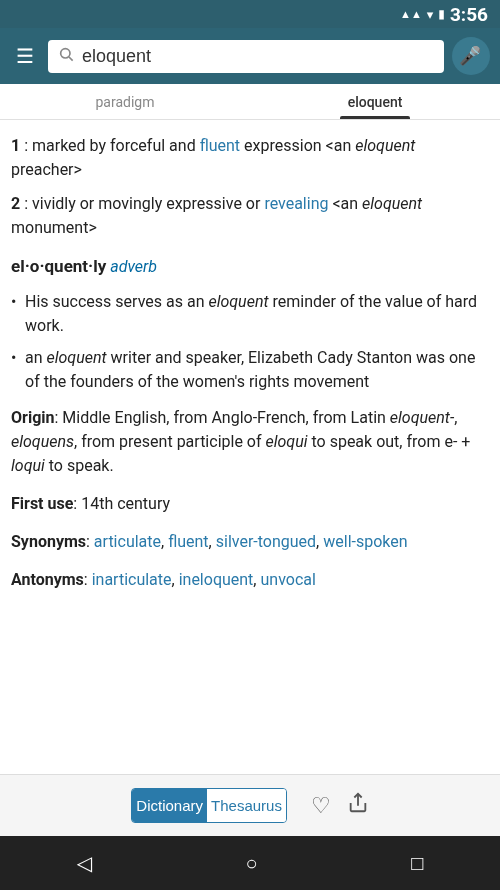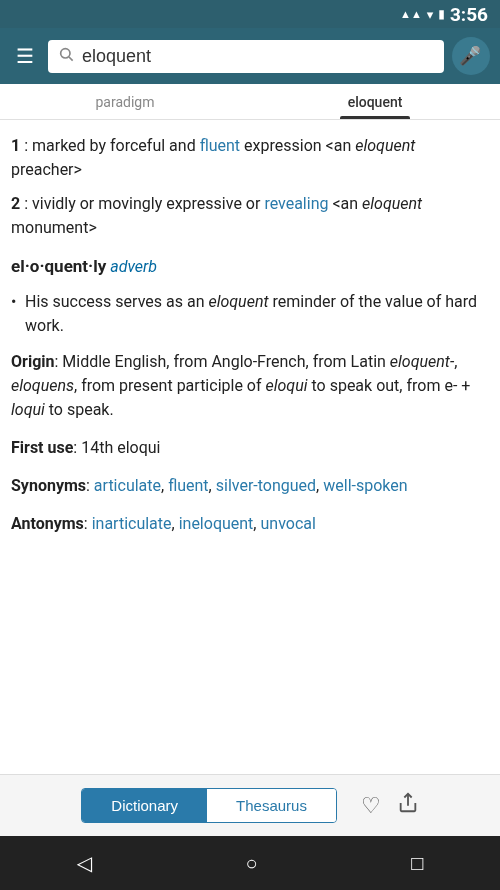--- a/index.html
+++ b/index.html
@@ -206,21 +206,21 @@
       gap: 0;
       border-top: 1px solid #ddd;
     }
     .dict-thesaurus-toggle {
       display: flex;
       border-radius: 4px;
       overflow: hidden;
       border: 1px solid #2a7aaa;
     }
     .toggle-btn {
-      padding: 8px 29px;
+      padding: 8px 4px;
       font-size: 15px;
       cursor: pointer;
       border: none;
       background: white;
       color: #2a7aaa;
     }
     .toggle-btn.active {
       background: #2a7aaa;
       color: white;
     }
@@ -303,29 +303,30 @@
     <span class="definition-num">2</span><span> :</span><span> vividly or movingly expressive or </span><a class="link-text" href="#">revealing</a><span> &lt;an </span><span class="italic-word">eloquent</span><span> monument&gt;</span>
   </div>
 
   <div class="word-form">
     <span class="word-form-main">el·o·quent·ly</span><span class="word-form-pos"> adverb</span>
   </div>
 
   <div>
     <ul class="example-list">
       <li>His success serves as an <span class="italic-word">eloquent</span> reminder of the value of hard work.</li>
+      <li>an <span class="italic-word">eloquent</span> writer and speaker, Elizabeth Cady Stanton was one of the founders of the women's rights movement</li>
     </ul>
   </div>
 
   <div class="origin-block">
     <span class="definition-num">Origin</span><span>: Middle English, from Anglo-French, from Latin </span><span class="italic-word">eloquent-</span><span>, </span><span class="italic-word">eloquens</span><span>, from present participle of </span><span class="italic-word">eloqui</span><span> to speak out, from </span><span>e- + </span><span class="italic-word">loqui</span><span> to speak.</span>
   </div>
 
   <div class="first-use-block">
-    <span class="definition-num">First use</span><span>: 14th eloqui</span>
+    <span class="definition-num">First use</span><span>: 14th century</span>
   </div>
 
   <div class="synonyms-block">
     <span class="definition-num">Synonyms</span><span>: </span><a class="link-text" href="#">articulate</a>, <a class="link-text" href="#">fluent</a>, <a class="link-text" href="#">silver-tongued</a>, <a class="link-text" href="#">well-spoken</a>
   </div>
 
   <div class="antonyms-block">
     <span class="definition-num">Antonyms</span><span>: </span><a class="link-text" href="#">inarticulate</a>, <a class="link-text" href="#">ineloquent</a>, <a class="link-text" href="#">unvocal</a>
   </div>
 

